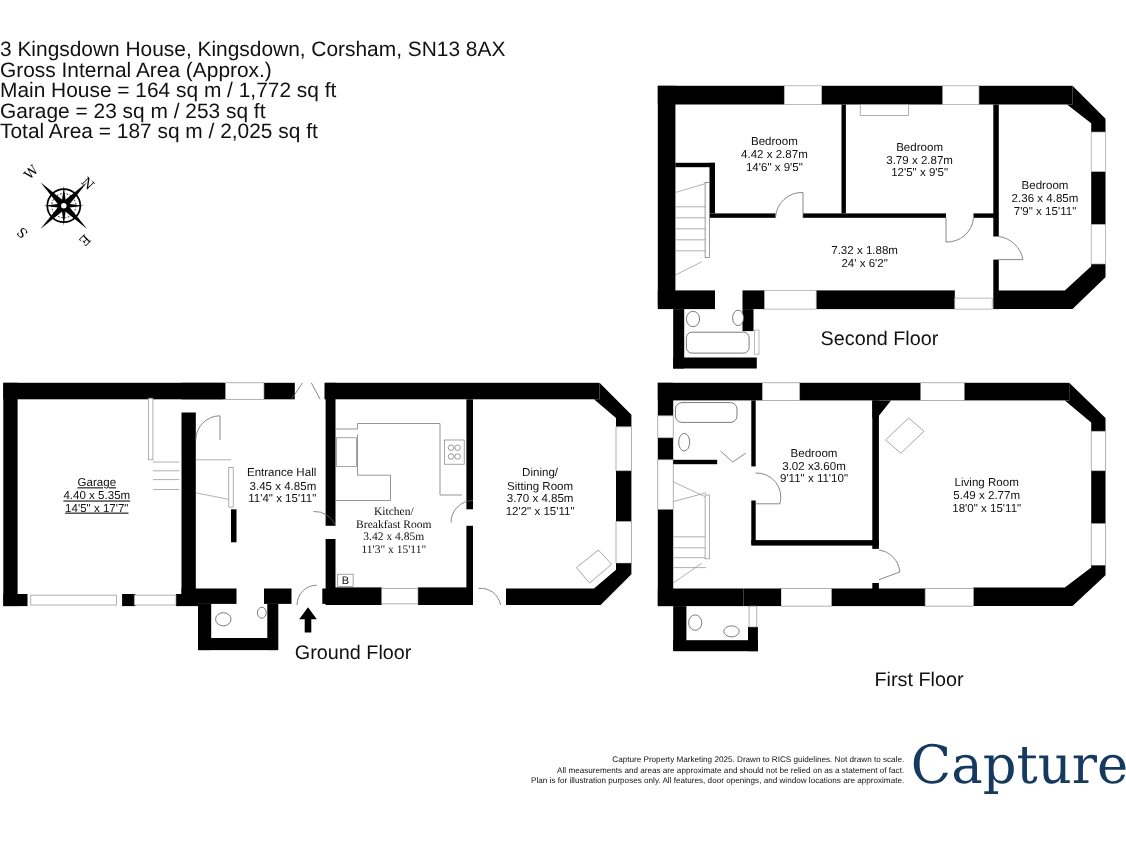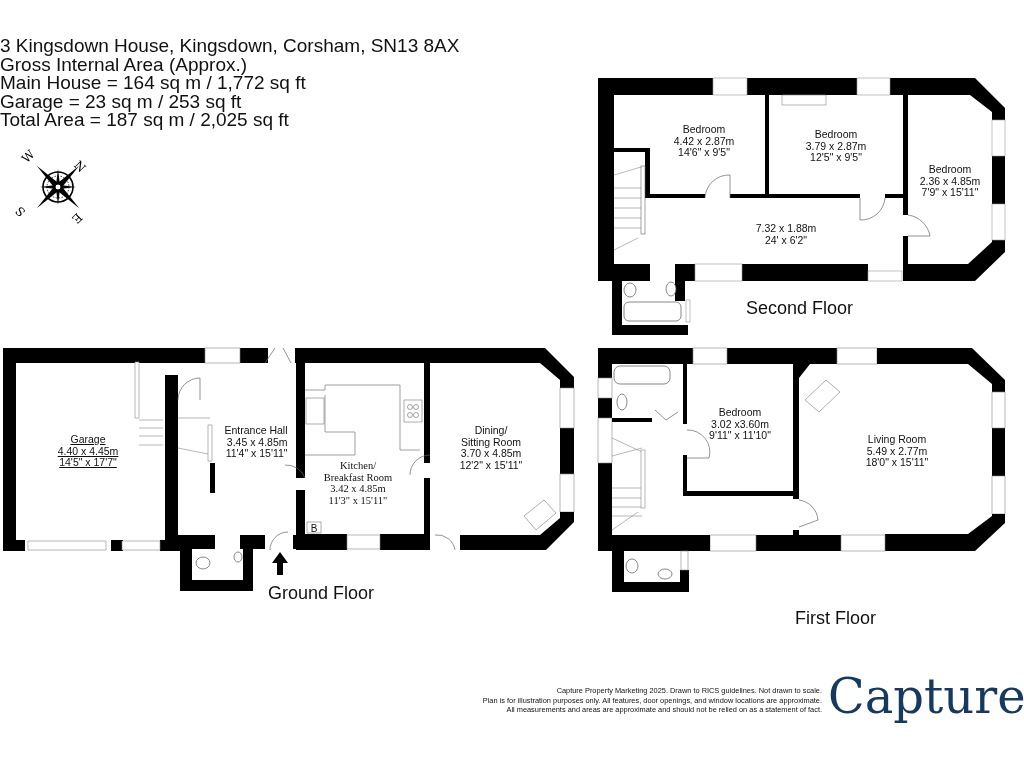--- a/index.html
+++ b/index.html
@@ -249,21 +249,21 @@
   <div>7'9" x 15'11"</div>
 </div>
 <div class="room-label" style="left:786px; top:223px;">
   <div>7.32 x 1.88m</div>
   <div>24' x 6'2"</div>
 </div>
 <div class="floor-label" style="left:746px; top:298px;">Second Floor</div>
 
 <div class="room-label" style="left:88px; top:434px;text-decoration:underline;">
   <div>Garage</div>
-  <div>4.40 x 4.45m</div>
+  <div>4.40 x 5.35m</div>
   <div>14'5" x 17'7"</div>
 </div>
 <div class="room-label" style="left:256px; top:425px;text-align:right;">
   <div>Entrance Hall</div>
   <div>3.45 x 4.85m</div>
   <div>11'4" x 15'11"</div>
 </div>
 <div class="room-label" style="left:358px; top:460px;font-family:Liberation Serif, serif;">
   <div>Kitchen/</div>
   <div>Breakfast Room</div>
@@ -286,19 +286,19 @@
 </div>
 <div class="room-label" style="left:897px; top:434px;">
   <div>Living Room</div>
   <div>5.49 x 2.77m</div>
   <div>18'0" x 15'11"</div>
 </div>
 <div class="floor-label" style="left:795px; top:583px;margin-top:25px;">First Floor</div>
 
 <div class="footer">
   <div>Capture Property Marketing 2025. Drawn to RICS guidelines.  Not drawn to scale.</div>
+  <div>All measurements and areas are approximate and should not be relied on as a statement of fact.</div>
   <div>Plan is for illustration purposes only. All features, door openings, and window locations are approximate.</div>
-  <div>All measurements and areas are approximate and should not be relied on as a statement of fact.</div>
 </div>
 
 <div class="logo">
   <span>Capture</span>
 </div>
 
 </body></html>

